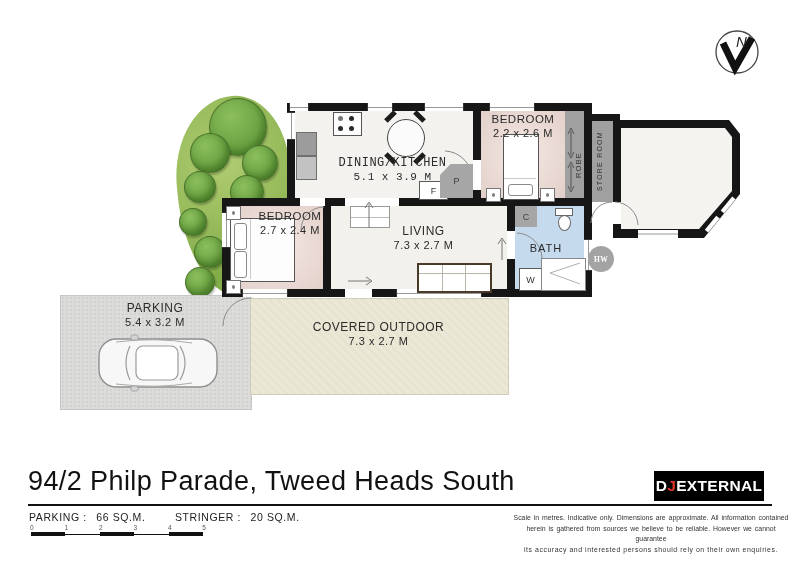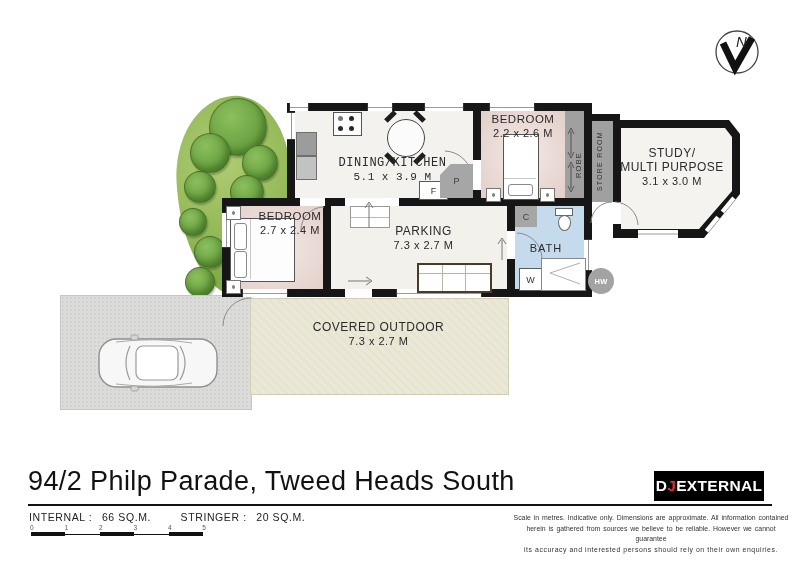--- a/index.html
+++ b/index.html
@@ -57,20 +57,24 @@
   <div class="tree" style="left:242px;top:145px;width:34px;height:34px;"></div>
   <div class="tree" style="left:184px;top:171px;width:30px;height:30px;"></div>
   <div class="tree" style="left:230px;top:175px;width:32px;height:32px;"></div>
   <div class="tree" style="left:179px;top:208px;width:26px;height:26px;"></div>
   <div class="tree" style="left:194px;top:236px;width:30px;height:30px;"></div>
   <div class="tree" style="left:185px;top:267px;width:28px;height:28px;"></div>
 
   <div class="abs" style="left:60px;top:295px;width:190px;height:113px;background:#dcdcda;z-index:2;
               background-image:radial-gradient(rgba(0,0,0,0.05) 1px, transparent 1.5px);background-size:4px 4px;
               border:1px solid #c6c6c4;"></div>
+  <div class="room-label" style="left:60px;top:301px;width:190px;">
+    <div class="rname">PARKING</div>
+    <div class="rdims">5.4 x 3.2 M</div>
+  </div>
   <svg class="abs" style="left:96px;top:334px;z-index:3;" width="124" height="58">
     <rect x="3" y="5" width="118" height="48" rx="17" fill="#f7f7f7" stroke="#8f8f8f" stroke-width="1.4"></rect>
     <path d="M20 8 Q60 3 96 9" fill="none" stroke="#aaa" stroke-width="1"></path>
     <path d="M20 50 Q60 55 96 49" fill="none" stroke="#aaa" stroke-width="1"></path>
     <rect x="40" y="12" width="42" height="34" rx="7" fill="#fff" stroke="#9a9a9a" stroke-width="1.2"></rect>
     <path d="M84 12 Q94 29 84 46" fill="none" stroke="#9a9a9a" stroke-width="1.2"></path>
     <path d="M34 12 Q26 29 34 46" fill="none" stroke="#9a9a9a" stroke-width="1.2"></path>
     <rect x="35" y="1" width="7" height="5" rx="1.5" fill="#d5d5d5" stroke="#999" stroke-width="0.8"></rect>
     <rect x="35" y="52" width="7" height="5" rx="1.5" fill="#d5d5d5" stroke="#999" stroke-width="0.8"></rect>
   </svg>
@@ -98,25 +102,20 @@
     <polygon points="11,12 127,12 138,26 138,86 102,130 11,130" fill="#161616"></polygon>
     <polygon points="19,20 123,20 130,29 130,83 97,121 19,121" fill="#f4f3f0"></polygon>
     <rect x="36" y="122" width="40" height="8" fill="#fff"></rect>
     <line x1="36" y1="126" x2="76" y2="126" stroke="#999" stroke-width="1"></line>
     <line x1="133.7" y1="91.3" x2="122.2" y2="105.4" stroke="#fff" stroke-width="9"></line>
     <line x1="133.7" y1="91.3" x2="122.2" y2="105.4" stroke="#999" stroke-width="1"></line>
     <line x1="117.8" y1="110.6" x2="106.3" y2="124.7" stroke="#fff" stroke-width="9"></line>
     <line x1="117.8" y1="110.6" x2="106.3" y2="124.7" stroke="#999" stroke-width="1"></line>
     <rect x="11" y="94" width="8" height="22" fill="#fff"></rect>
   </svg>
-  <div class="room-label" style="left:612px;top:146px;width:120px;">
-    <div class="rname">STUDY/</div>
-    <div class="rname">MULTI PURPOSE</div>
-    <div class="rdims">3.1 x 3.0 M</div>
-  </div>
 
   <div class="wall" style="left:287px;top:103px;width:305px;height:8px;"></div>
   <div class="wall" style="left:287px;top:103px;width:8px;height:103px;"></div>
   <div class="wall" style="left:584px;top:103px;width:8px;height:194px;"></div>
   <div class="wall" style="left:222px;top:198px;width:370px;height:8px;"></div>
   <div class="wall" style="left:222px;top:198px;width:8px;height:99px;"></div>
   <div class="wall" style="left:222px;top:289px;width:370px;height:8px;"></div>
   <div class="wall" style="left:473px;top:111px;width:8px;height:87px;"></div>
   <div class="wall" style="left:323px;top:206px;width:8px;height:83px;"></div>
   <div class="wall" style="left:507px;top:206px;width:8px;height:83px;"></div>
@@ -226,50 +225,50 @@
               background-size:1px 100%,1px 100%,100% 1px;background-position:33% 0,66% 0,0 30%;background-repeat:no-repeat;"></div>
   <svg class="furn" style="left:346px;top:275px;" width="28" height="12">
     <line x1="2" y1="6" x2="24" y2="6" stroke="#777" stroke-width="1"></line>
     <path d="M20,2 26,6 20,10" fill="none" stroke="#777" stroke-width="1"></path>
   </svg>
   <svg class="furn" style="left:496px;top:236px;" width="12" height="26">
     <line x1="6" y1="24" x2="6" y2="4" stroke="#777" stroke-width="1"></line>
     <path d="M2,8 6,2 10,8" fill="none" stroke="#777" stroke-width="1"></path>
   </svg>
   <div class="room-label" style="left:346px;top:224px;width:155px;">
-    <div class="rname">PARKING</div>
+    <div class="rname">LIVING</div>
     <div class="rdims">7.3 x 2.7 M</div>
   </div>
 
   <div class="graybox" style="left:515px;top:206px;width:22px;height:21px;">
     <span>C</span>
   </div>
   <div class="furn" style="left:555px;top:208px;width:16px;height:6px;background:#fff;border:1px solid #666;"></div>
   <div class="furn" style="left:558px;top:215px;width:11px;height:14px;background:#fff;border:1px solid #666;border-radius:50% 50% 50% 50%/45% 45% 55% 55%;"></div>
   <div class="whitebox" style="left:519px;top:268px;width:21px;height:21px;">
     <span>W</span>
   </div>
   <div class="furn" style="left:541px;top:258px;width:43px;height:31px;background:#fff;border:1px solid #888;"></div>
   <svg class="furn" style="left:541px;top:258px;" width="43" height="31">
     <path d="M39,5 L9,15 M39,26 L9,15" fill="none" stroke="#b0b0b0" stroke-width="1"></path>
   </svg>
   <div class="room-label" style="left:517px;top:241px;width:58px;">
     <div class="rname" style="font-size:11px;letter-spacing:1px;">BATH</div>
   </div>
 
-  <div class="abs" style="left:588px;top:268px;width:26px;height:26px;border-radius:50%;background:#a3a3a3;z-index:7;
-              display:flex;align-items:center;justify-content:center;">
+  <div class="abs" style="left:588px;top:246px;width:26px;height:26px;border-radius:50%;background:#a3a3a3;z-index:7;
+              display:flex;align-items:center;justify-content:center;font-family:Liberation Serif, serif;">
     <span style="font-size:7.5px;color:#fff;font-weight:bold;letter-spacing:.3px;">HW</span>
   </div>
 
   <div class="abs" style="left:28px;top:466px;font-size:27px;color:#111;letter-spacing:.4px;">94/2 Philp Parade, Tweed Heads South</div>
   <div class="abs" style="left:28px;top:504px;width:744px;height:2px;background:#111;"></div>
 
   <div class="abs" style="left:29px;top:511px;font-size:10.5px;color:#222;letter-spacing:.6px;">
-    <span>INTERNAL :</span>
+    <span>PARKING :</span>
     <span style="margin-left:6px;">66 SQ.M.</span>
     <span style="margin-left:26px;">STRINGER :</span>
     <span style="margin-left:6px;">20 SQ.M.</span>
   </div>
 
   <div class="abs" style="left:30px;top:524px;width:176px;">
     <div style="display:flex;justify-content:space-between;font-size:6.5px;color:#555;padding:0 0 1px 0;">
       <span>0</span>
       <span>1</span>
       <span>2</span>

